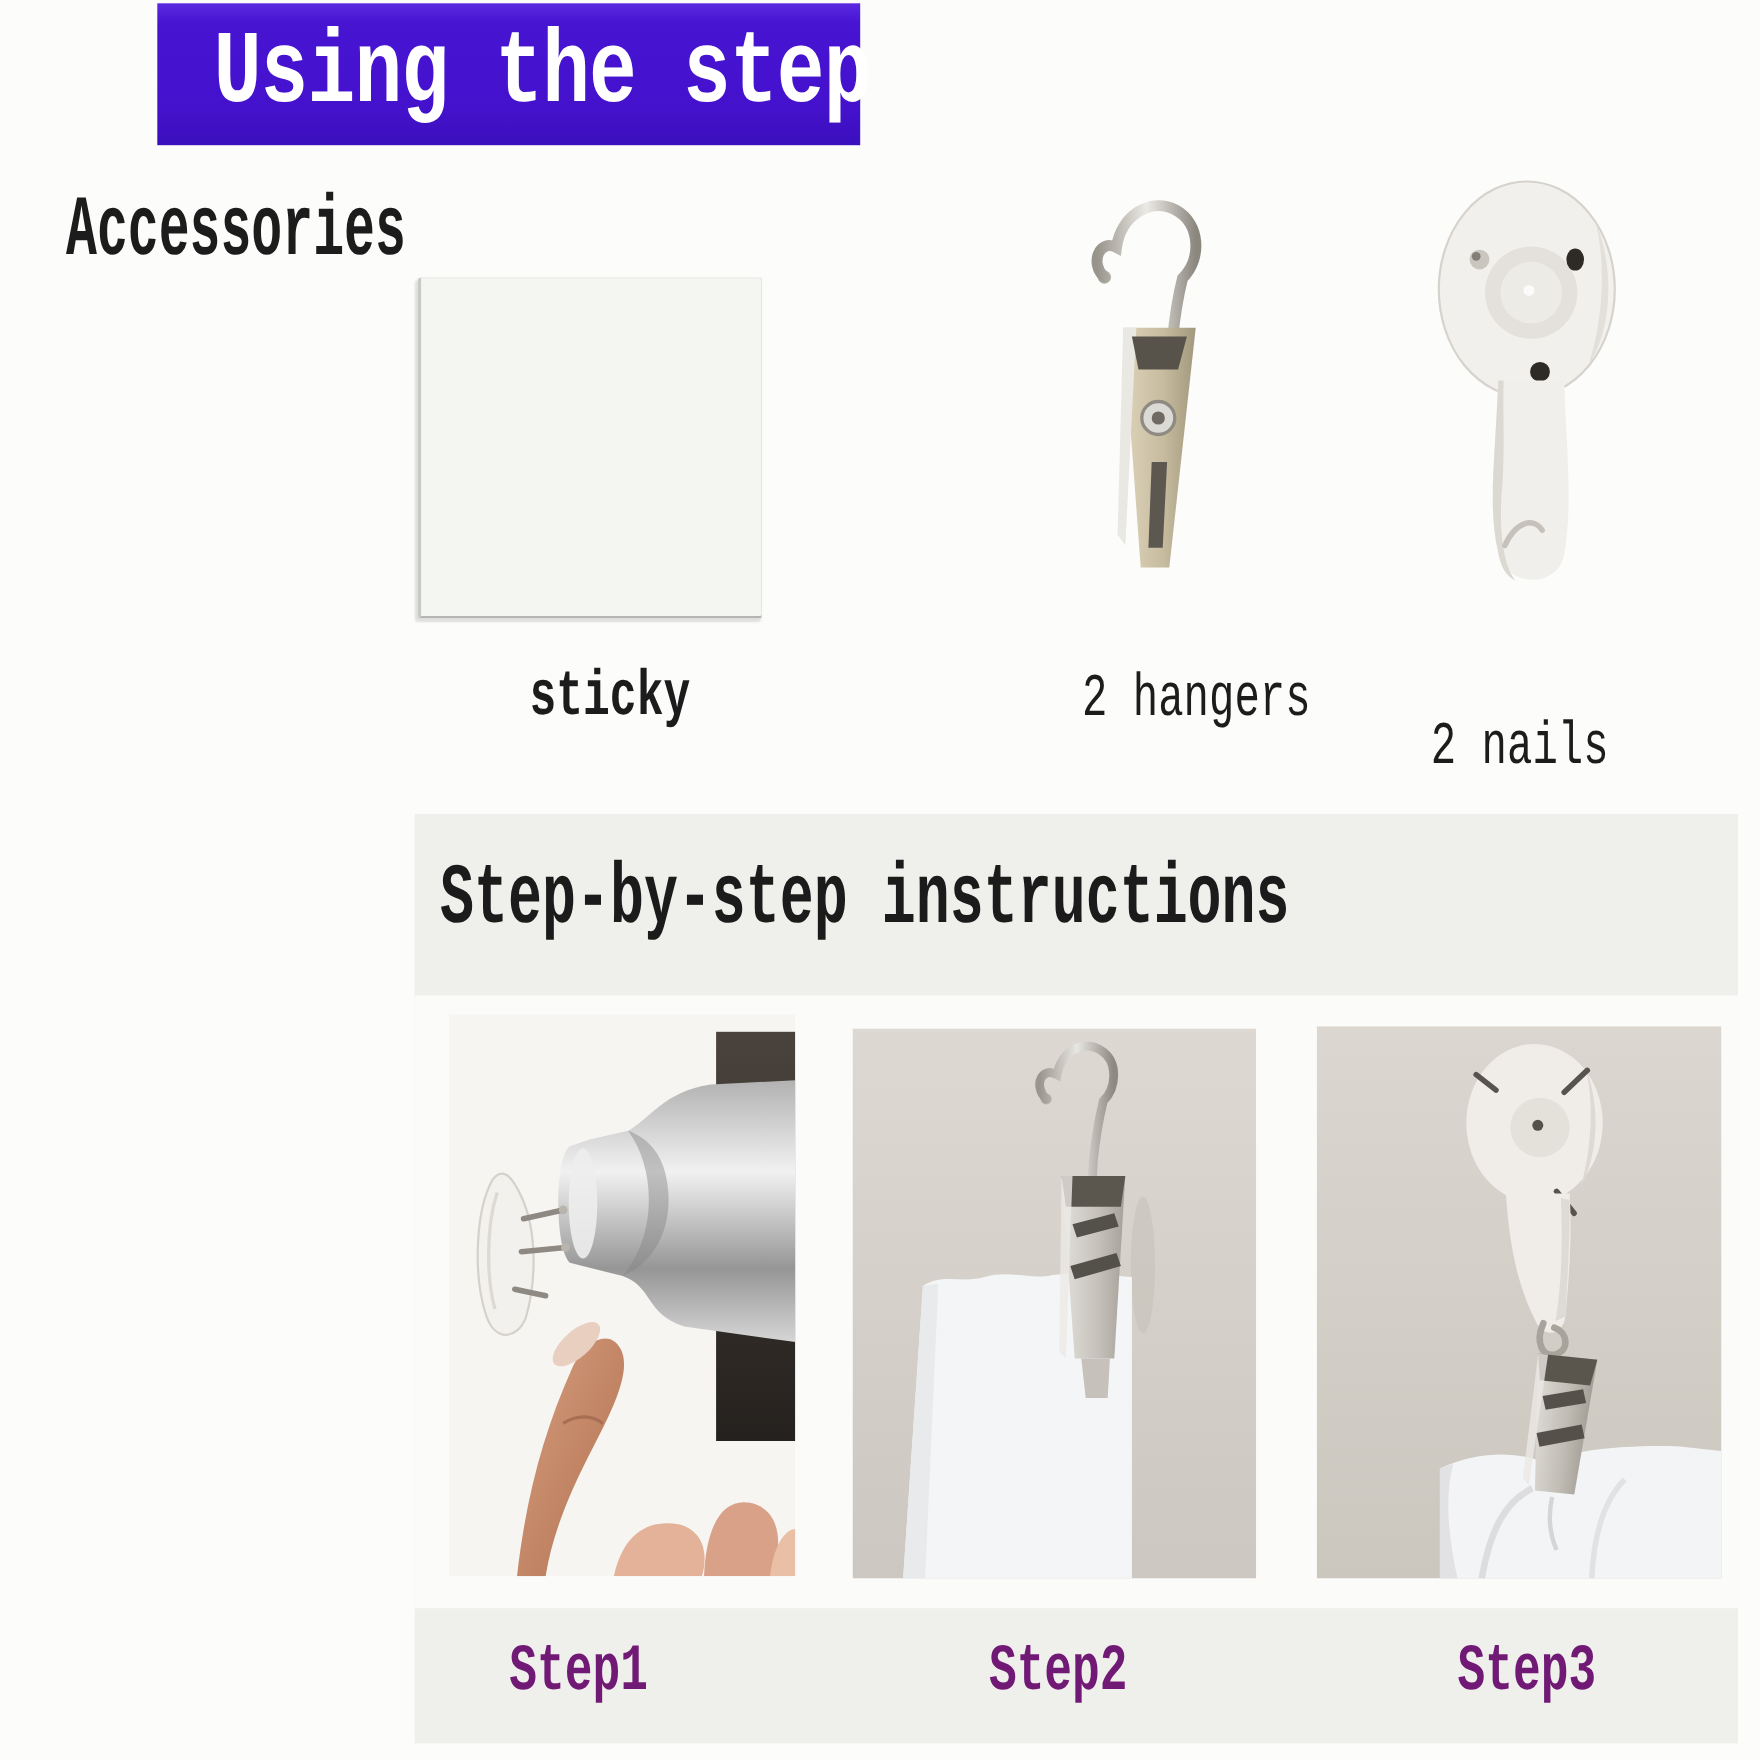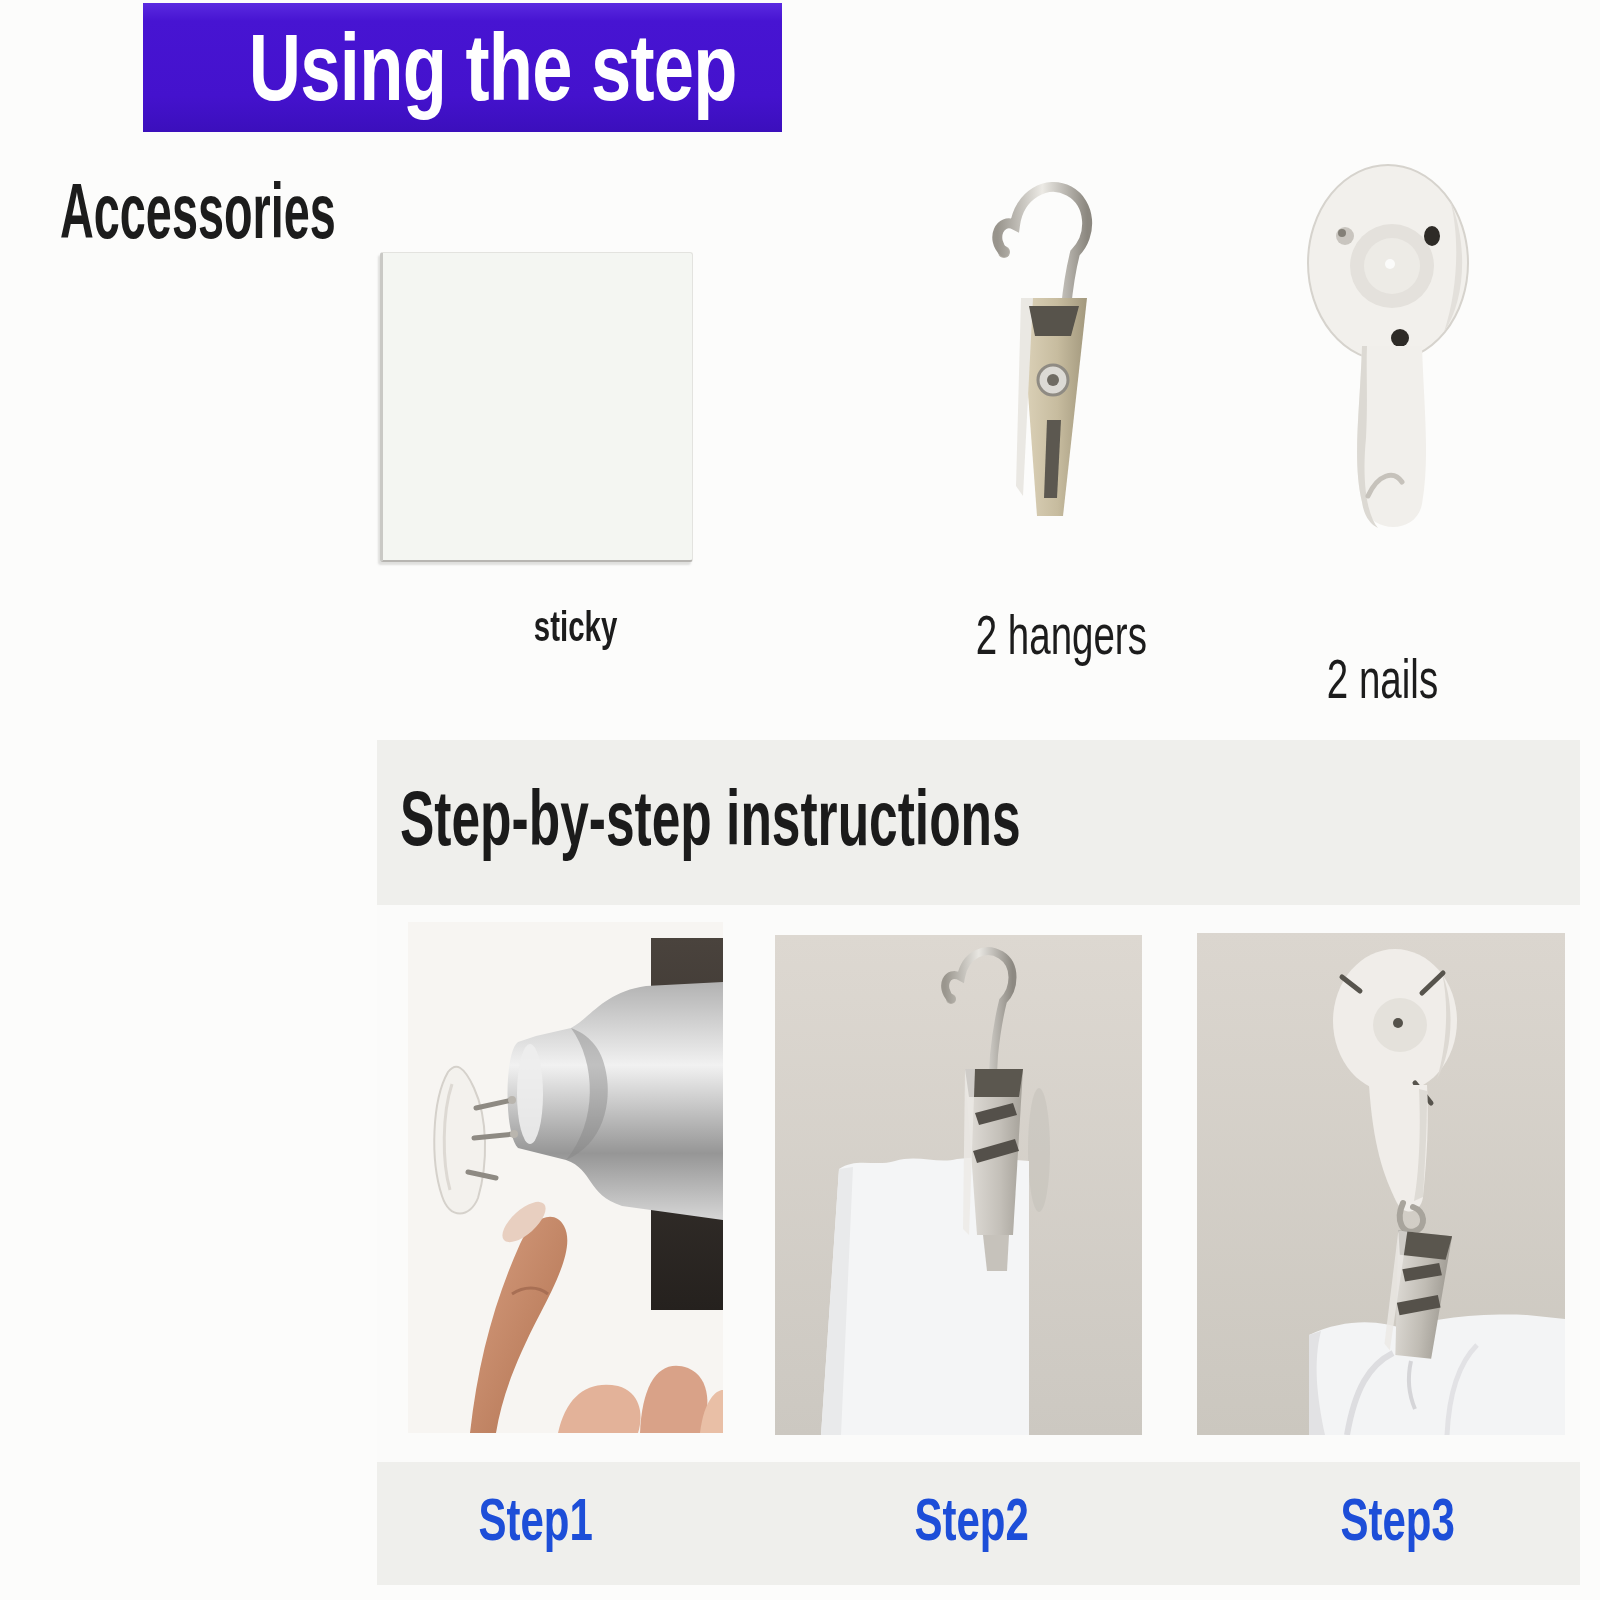--- a/index.html
+++ b/index.html
@@ -1,17 +1,17 @@
 <!DOCTYPE html>
 <html><head>
 <meta charset="utf-8">
 <style>
   html,body{margin:0;padding:0;}
   body{font-family:"Liberation Sans",sans-serif;background:#ffffff;}
-  .canvas{position:relative;width:1600px;height:1600px;background:#fcfcfb;overflow:hidden;}
+  .canvas{position:relative;width:1600px;height:1600px;background:#fcfcfb;overflow:hidden;font-family:Liberation Mono, monospace;}
 
   
   .banner{position:absolute;left:143px;top:3px;width:639px;height:129px;
     background:linear-gradient(180deg,#5a2ae0 0%,#4714d2 14%,#4412cd 72%,#3b0fbc 100%);
     display:flex;align-items:center;justify-content:center;}
   .banner-title{color:#ffffff;font-weight:bold;font-size:94px;line-height:1;white-space:nowrap;
     display:inline-block;transform:translateX(30px) scaleX(0.77);transform-origin:50% 50%;letter-spacing:-1px;}
 
   
   .acc-heading{position:absolute;left:28px;top:172px;color:#1c1c1c;font-weight:bold;font-size:78px;line-height:1;
@@ -21,37 +21,37 @@
   .sticky-pad{position:absolute;left:380px;top:252px;width:309px;height:307px;background:#f4f6f2;
     border:1px solid #e3e3df;border-left:3px solid #c9c9c5;border-bottom:2px solid #b7b5b1;border-radius:3px;
     box-shadow:-2px 3px 2px rgba(170,170,165,0.35);}
 
   .acc-img{position:absolute;}
   .clip-img{left:967px;top:158px;width:170px;height:395px;}
   .hook-img{left:1300px;top:160px;width:176px;height:395px;}
 
   .acc-label{position:absolute;color:#1c1c1c;text-align:center;white-space:nowrap;line-height:1;}
   .acc-label span{display:inline-block;transform:scaleX(0.70);transform-origin:50% 50%;}
-  .lab-sticky{left:476px;top:606px;width:200px;font-size:42px;font-weight:bold;}
+  .lab-sticky{left:450px;top:606px;width:200px;font-size:58px;font-weight:bold;}
   .lab-hangers{left:939px;top:608px;width:240px;font-size:55px;font-weight:normal;text-align:right;}
   .lab-nails{left:1262px;top:608px;width:240px;font-size:55px;font-weight:normal;margin-top:44px;}
 
   
   .panel{position:absolute;left:377px;top:740px;width:1203px;height:845px;background:#efefec;}
   .panel-heading{position:absolute;left:23px;top:38px;color:#1b1b1b;font-weight:bold;font-size:78px;line-height:1.05;
     white-space:nowrap;}
   .panel-heading span{display:inline-block;transform:scaleX(0.66);transform-origin:0 50%;}
   .photo-band{position:absolute;left:0;top:165px;width:1203px;height:557px;background:#fbfbfa;}
 
   .photo{position:absolute;display:block;}
   .photo1{left:31px;top:182px;width:315px;height:511px;}
   .photo2{left:398px;top:195px;width:367px;height:500px;}
   .photo3{left:820px;top:193px;width:368px;height:502px;}
 
-  .step-label{position:absolute;top:750px;width:200px;color:#1d4ed8;text-align:center;font-size:60px;
+  .step-label{position:absolute;top:750px;width:200px;color:#701a75;font-size:60px;
     font-weight:bold;line-height:1;white-space:nowrap;}
   .step-label span{display:inline-block;transform:scaleX(0.70);transform-origin:50% 50%;}
   .sl1{left:59px;} .sl2{left:495px;} .sl3{left:921px;}
 </style>
 </head>
 <body>
 
 <div class="canvas">
 
   <div class="banner">

